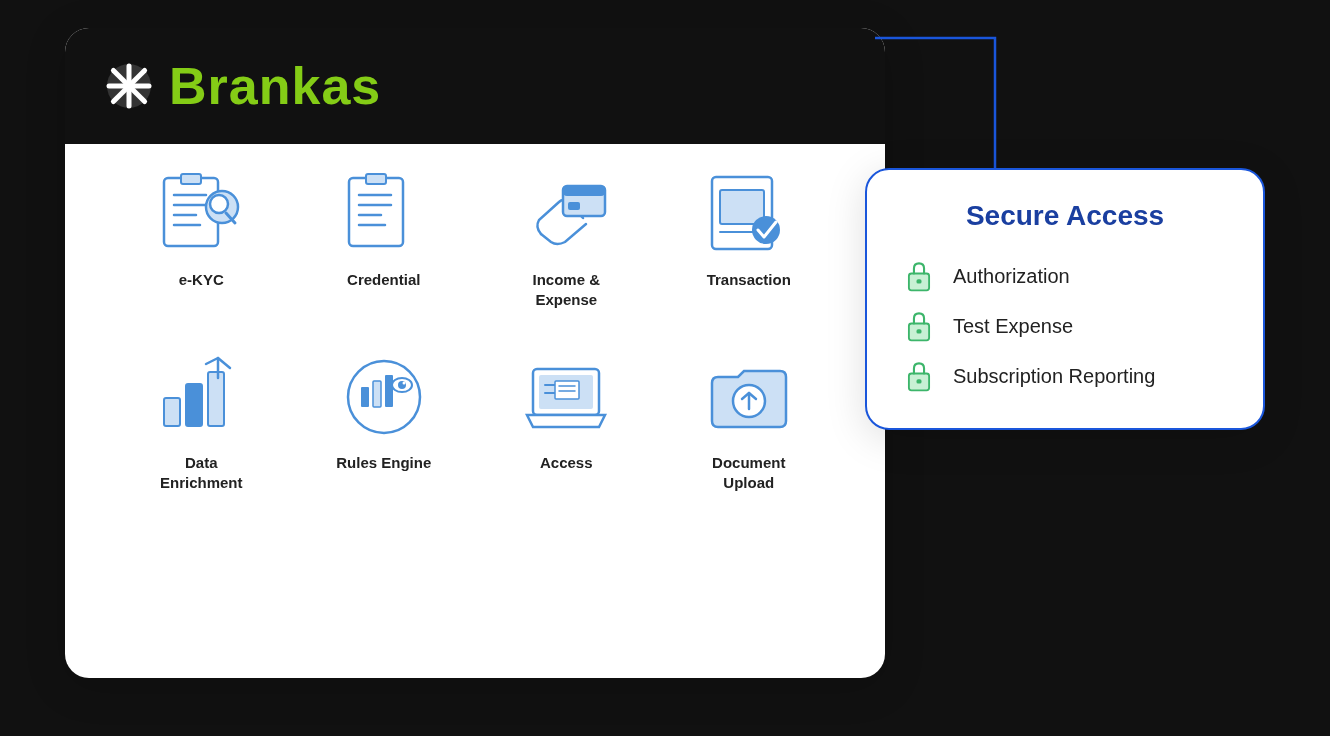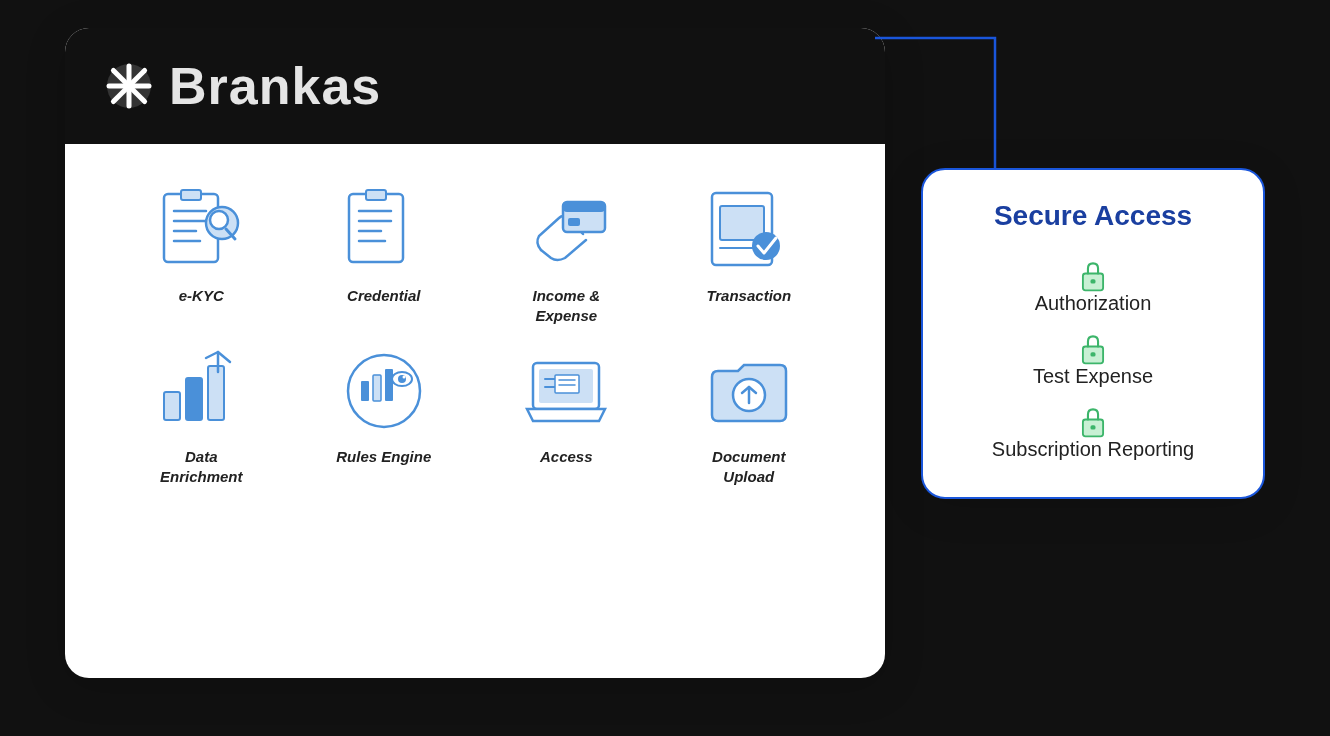--- a/index.html
+++ b/index.html
@@ -37,31 +37,30 @@
       display: flex;
       align-items: center;
       gap: 16px;
     }
     .brankas-logo-icon {
       width: 48px;
       height: 48px;
       flex-shrink: 0;
     }
     .brankas-title {
-      color: #e5e5e5;
+      color: #84cc16;
       font-size: 52px;
       font-weight: 700;
       letter-spacing: 1px;
     }
     .main-card-body {
-      padding: 40px 50px 30px;
+      padding: 24px 50px 30px;
       display: grid;
       grid-template-columns: repeat(4, 1fr);
-      gap: 20px 10px;
-      font-style: italic;
+      gap: 42px 10px;
     }
     .feature-item {
       display: flex;
       flex-direction: column;
       align-items: center;
       gap: 12px;
       cursor: pointer;
     }
     .feature-icon-wrap {
       width: 100px;
@@ -86,21 +85,21 @@
       width: 160px;
       height: 260px;
       pointer-events: none;
     }
 
     
     .secure-card {
       position: absolute;
       right: 0;
       top: 140px;
-      width: 344px;
+      width: 400px;
       background: #fff;
       border-radius: 24px;
       border: 2px solid #1a56db;
       box-shadow: 0 8px 40px rgba(0,0,0,0.13);
       padding: 30px 36px 36px;
     }
     .secure-card-title {
       font-size: 28px;
       font-weight: 700;
       color: #1a3fa0;
@@ -108,25 +107,24 @@
       margin-bottom: 28px;
     }
     .secure-items {
       display: flex;
       flex-direction: column;
       gap: 18px;
     }
     .secure-item {
       display: flex;
       align-items: center;
-      gap: 0;
+      gap: 18px;
       font-size: 20px;
       font-weight: 500;
       color: #222;
-      flex-direction: column;
     }
     .lock-icon {
       width: 32px;
       height: 32px;
       flex-shrink: 0;
     }
 
     
     svg { display: block; }
   </style>

